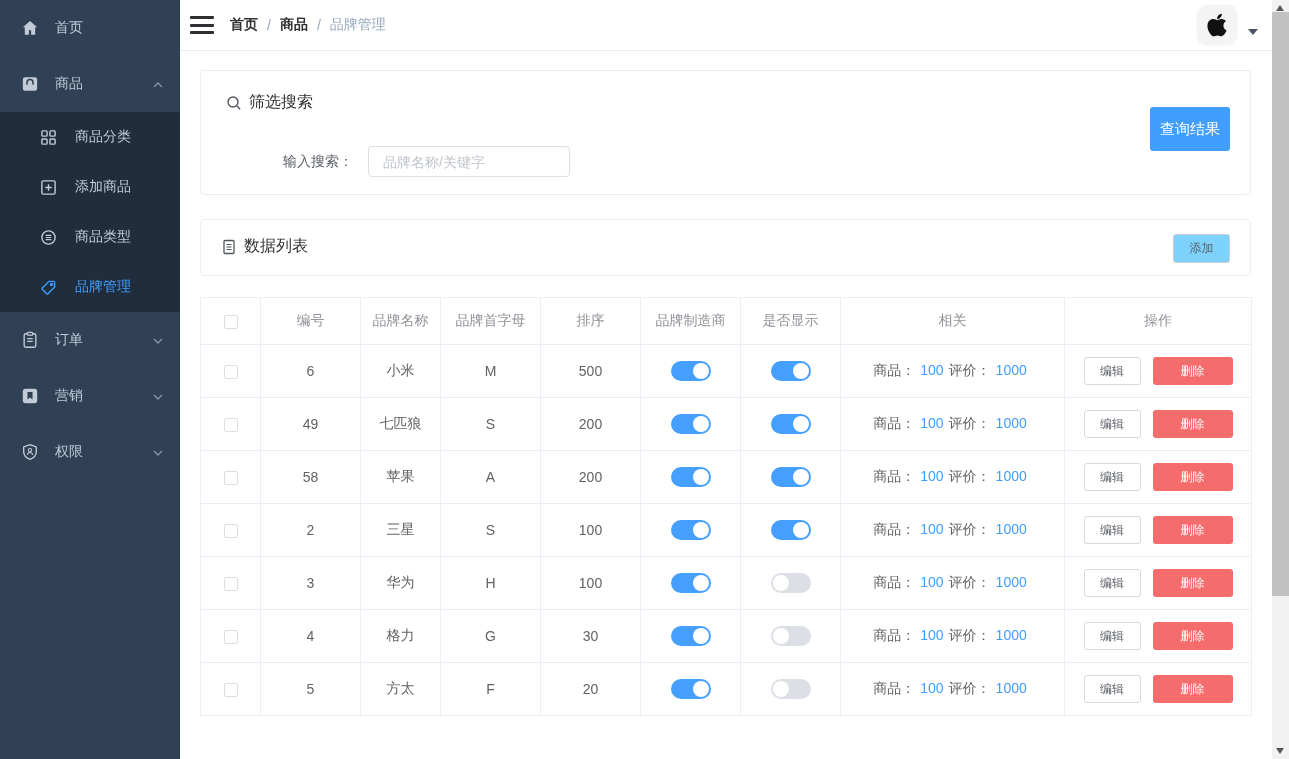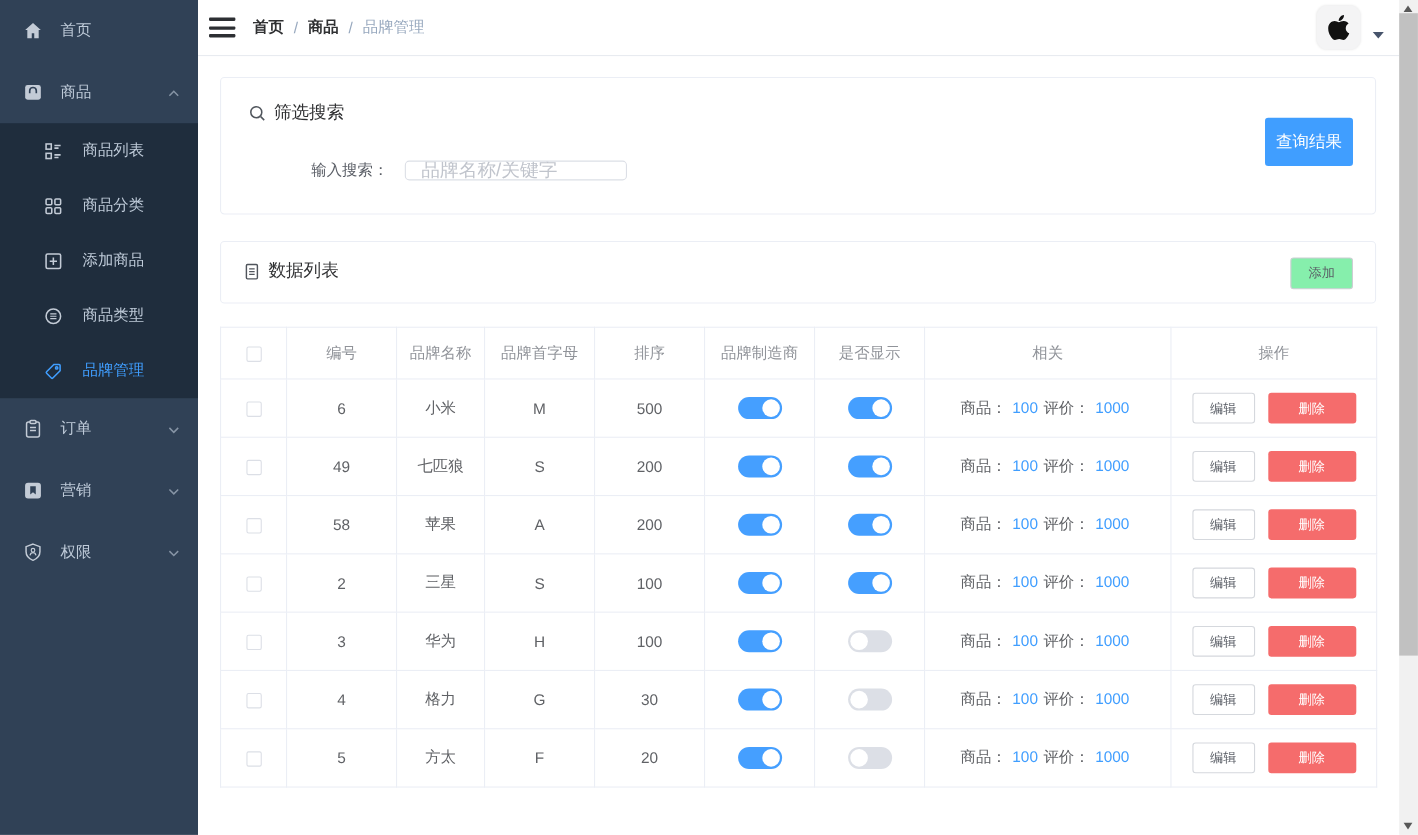--- a/index.html
+++ b/index.html
@@ -33,26 +33,26 @@
 
   
   .content { position:absolute; left:180px; top:51px; width:1092px; height:708px; background:#fff; overflow:hidden;text-decoration:underline; }
   .card { position:absolute; left:20px; width:1051px; border:1px solid #ebeef5; border-radius:4px; background:#fff; }
   .card-filter { top:19px; height:125px; }
   .card-title { position:absolute; left:25px; top:21px; display:flex; align-items:center; font-size:16px; color:#303133; }
   .card-title .tic { width:16px; height:16px; margin-right:7px; color:#50555c; }
   .btn-primary { position:absolute; right:20px; top:36px; width:80px; height:44px; background:#409eff; border:none; border-radius:3px; color:#fff; font-size:15px; cursor:pointer; font-family:inherit; }
   .filter-form { position:absolute; left:82px; top:75px; display:flex; align-items:center; }
   .filter-form label { color:#5a5e66; font-size:14px; margin-right:15px; }
-  .filter-form input { width:202px; height:18px; border:1px solid #dcdfe6; border-radius:4px; padding:0 14px; font-size:17px; color:#606266; outline:none; font-family:inherit; }
+  .filter-form input { width:202px; height:31px; border:1px solid #dcdfe6; border-radius:4px; padding:0 14px; font-size:14px; color:#606266; outline:none; font-family:inherit; }
   .filter-form input::placeholder { color:#c0c4cc; }
 
   .card-list { top:168px; height:57px; }
   .card-list .card-title { top:16px; left:20px; }
-  .btn-add { position:absolute; right:20px; top:14px; width:57px; height:29px; background:#86efac; border:1px solid #ccced3; border-radius:3px; color:#5a5e66; font-size:12px; cursor:pointer; font-family:inherit; }
+  .btn-add { position:absolute; right:20px; top:14px; width:57px; height:29px; background:#7dd3fc; border:1px solid #ccced3; border-radius:3px; color:#5a5e66; font-size:12px; cursor:pointer; font-family:inherit; }
 
   
   .data-table { position:absolute; left:20px; top:246px; width:1051px; border-collapse:collapse; table-layout:fixed; background:#fff; }
   .data-table th, .data-table td { border:1px solid #ebeef5; text-align:center; font-weight:normal; }
   .data-table th { height:47px; color:#909399; font-size:14px; font-weight:500; background:#fff; }
   .data-table td { height:53px; color:#606266; font-size:14px; }
   tr.hl td { background:#f5f7fa; }
   .cb { display:inline-block; width:14px; height:14px; border:1px solid #dcdfe6; border-radius:2px; background:#fff; vertical-align:middle; cursor:pointer; }
   .switch { display:inline-block; width:40px; height:20px; border-radius:10px; background:#459fff; position:relative; vertical-align:middle; cursor:pointer; }
   .switch::after { content:""; position:absolute; top:2px; right:2px; width:16px; height:16px; border-radius:50%; background:#fff; }
@@ -92,30 +92,20 @@
     </span>
     <span class="lbl">商品</span>
     <span class="chev">
       <svg viewBox="0 0 12 12" fill="none" stroke="currentColor" stroke-width="1.4">
           <path d="M2 8l4-4 4 4"></path>
         </svg>
     </span>
   </div>
 
   <div class="submenu">
-    <div class="sub-item">
-      <span class="ic">
-        <svg viewBox="0 0 18 18" fill="none" stroke="currentColor" stroke-width="1.5">
-            <rect x="2" y="2" width="5" height="5"></rect>
-            <rect x="2" y="11" width="5" height="5"></rect>
-            <path d="M10 3.5h6M10 6h4M10 12.5h6M10 15h4"></path>
-          </svg>
-      </span>
-      <span>商品列表</span>
-    </div>
     <div class="sub-item">
       <span class="ic">
         <svg viewBox="0 0 18 18" fill="none" stroke="currentColor" stroke-width="1.5">
             <rect x="2" y="2" width="5.5" height="5.5" rx="1"></rect>
             <rect x="10.5" y="2" width="5.5" height="5.5" rx="1"></rect>
             <rect x="2" y="10.5" width="5.5" height="5.5" rx="1"></rect>
             <rect x="10.5" y="10.5" width="5.5" height="5.5" rx="1"></rect>
           </svg>
       </span>
       <span>商品分类</span>

